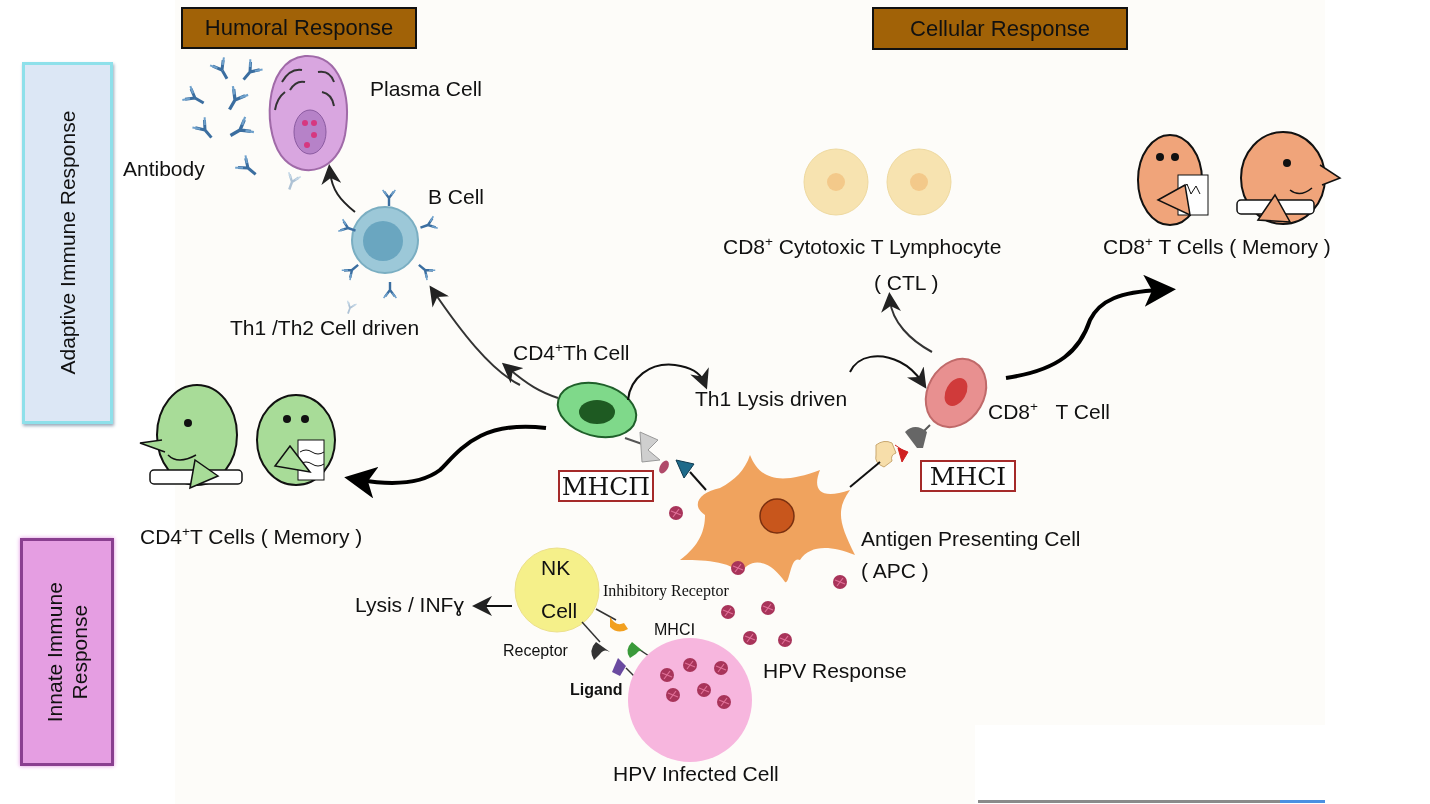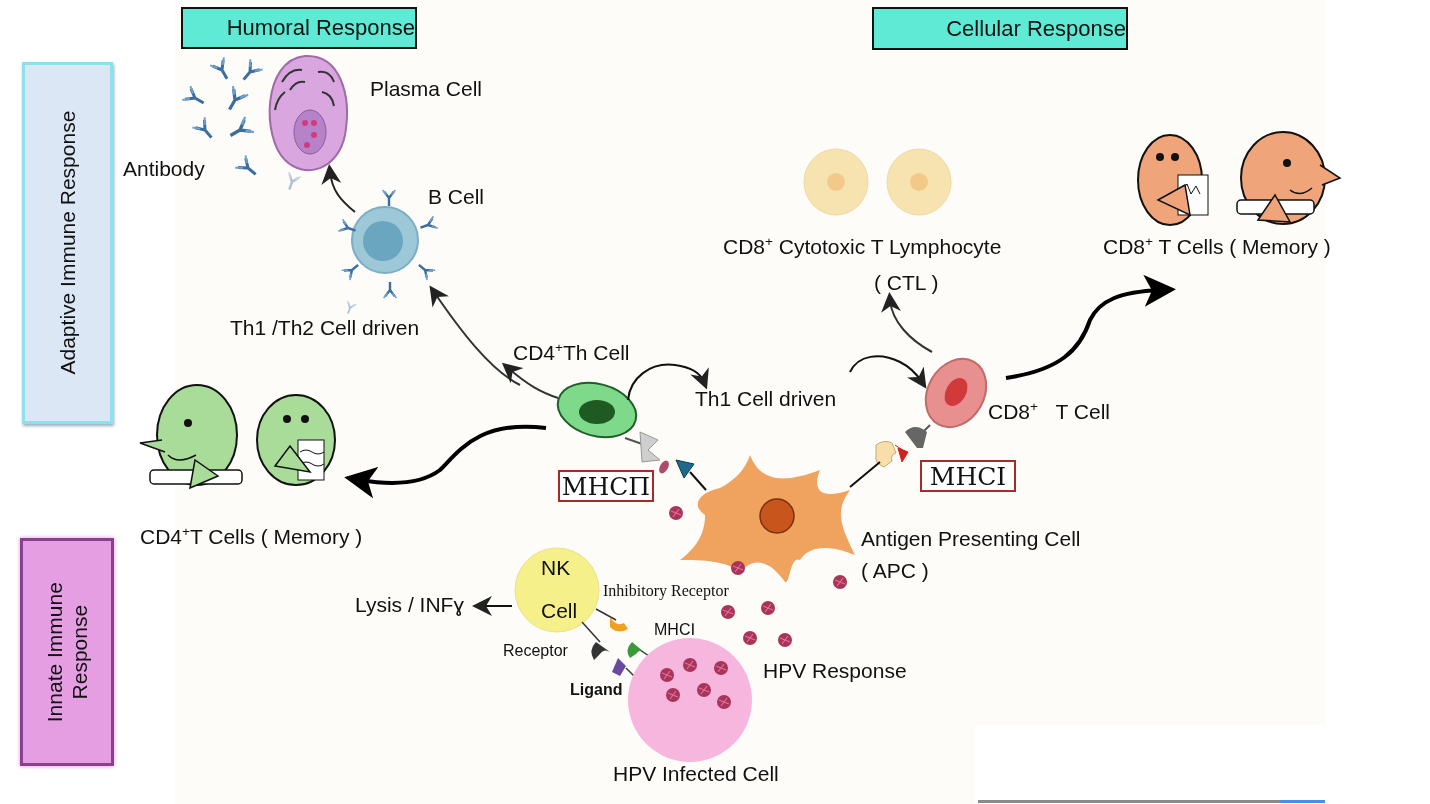--- a/index.html
+++ b/index.html
@@ -3,21 +3,21 @@
 <meta charset="utf-8">
 <style>
   html, body { margin:0; padding:0; }
   body { width:1430px; height:804px; position:relative; background:#ffffff; overflow:hidden;
          font-family:"Liberation Sans", sans-serif; color:#111; }
   .panel { position:absolute; left:175px; top:0; width:1150px; height:725px; background:#fdfcf9; }
   .panel2 { position:absolute; left:175px; top:725px; width:800px; height:79px; background:#fdfcf9; }
   .bottom-line { position:absolute; left:978px; top:800px; width:347px; height:3px; background:#8a8a8a; }
   .bottom-line .blue { position:absolute; right:0; top:0; width:45px; height:3px; background:#4a90e2; }
   .t { position:absolute; white-space:nowrap; font-size:21px; line-height:1; }
-  .box { position:absolute; border:2px solid #111; background:#5eead4; font-size:22px; display:flex; align-items:center; justify-content:flex-end; }
+  .box { position:absolute; border:2px solid #111; background:#a16207; font-size:22px; display:flex; align-items:center; justify-content:center; }
   .side { position:absolute; display:flex; align-items:center; justify-content:center; }
   .side span { transform:rotate(-90deg); white-space:nowrap; text-align:center; font-size:21px; line-height:1.2; }
   .adaptive { left:22px; top:62px; width:85px; height:356px; background:#dce7f5; border:3px solid #8ee0ea; box-shadow:1px 2px 3px #9ab; }
   .innate { left:20px; top:538px; width:88px; height:222px; background:#e59ee2; border:3px solid #8a3f90; box-shadow:0 0 4px #e08ee0; }
   .mhc { position:absolute; border:2px solid #a52a2a; background:#fff; font-size:25px; display:flex; align-items:center; justify-content:center; font-family:"DejaVu Serif", serif; }
   sup { font-size:0.65em; }
   svg.layer { position:absolute; left:0; top:0; }
 </style>
 </head>
 <body>
@@ -198,21 +198,21 @@
     <use href="#prot" transform="translate(673,695)"></use>
     <use href="#prot" transform="translate(724,702)"></use>
   </g>
 </svg>
 
 <div class="t" style="left:370px;top:78px;">Plasma Cell</div>
 <div class="t" style="left:123px;top:158px;">Antibody</div>
 <div class="t" style="left:428px;top:186px;">B Cell</div>
 <div class="t" style="left:230px;top:317px;">Th1 /Th2 Cell driven</div>
 <div class="t" style="left:513px;top:341px;"><span>CD4</span><sup>+</sup><span>Th Cell</span></div>
-<div class="t" style="left:695px;top:388px;">Th1 Cell driven</div>
+<div class="t" style="left:695px;top:388px;">Th1 Lysis driven</div>
 <div class="t" style="left:988px;top:400px;"><span>CD8</span><sup>+</sup>&nbsp;&nbsp;&nbsp;<span>T Cell</span></div>
 <div class="t" style="left:723px;top:235px;"><span>CD8</span><sup>+</sup> <span>Cytotoxic T Lymphocyte</span></div>
 <div class="t" style="left:874px;top:272px;">( CTL )</div>
 <div class="t" style="left:1103px;top:235px;"><span>CD8</span><sup>+</sup> <span>T Cells ( Memory )</span></div>
 <div class="t" style="left:140px;top:525px;"><span>CD4</span><sup>+</sup><span>T Cells ( Memory )</span></div>
 
 <div class="mhc" style="left:558px;top:470px;width:92px;height:28px;">
     <span>MHCΠ</span>
   </div>
 <div class="mhc" style="left:920px;top:460px;width:92px;height:28px;">

